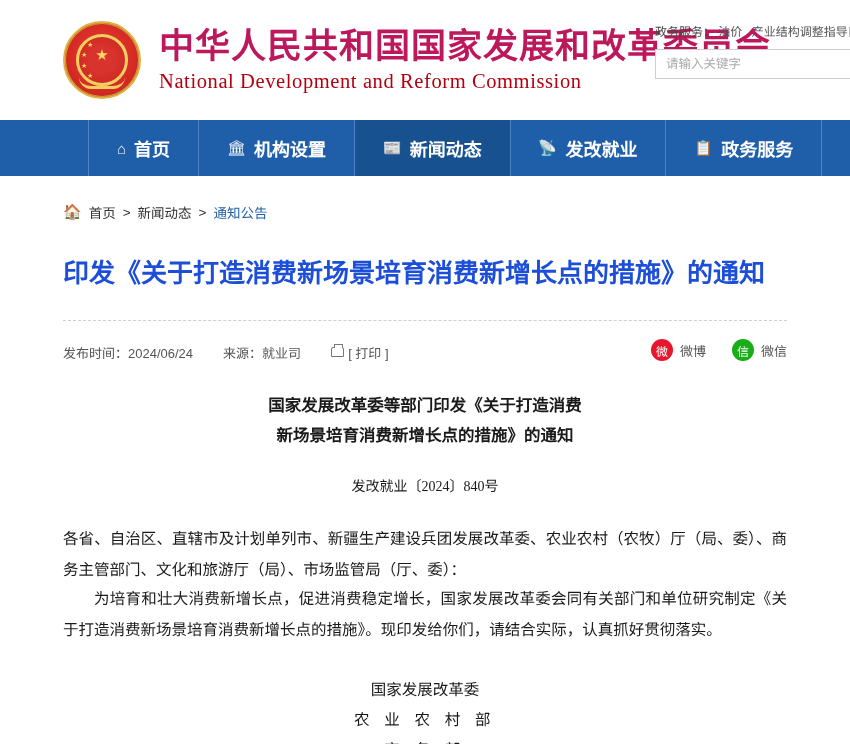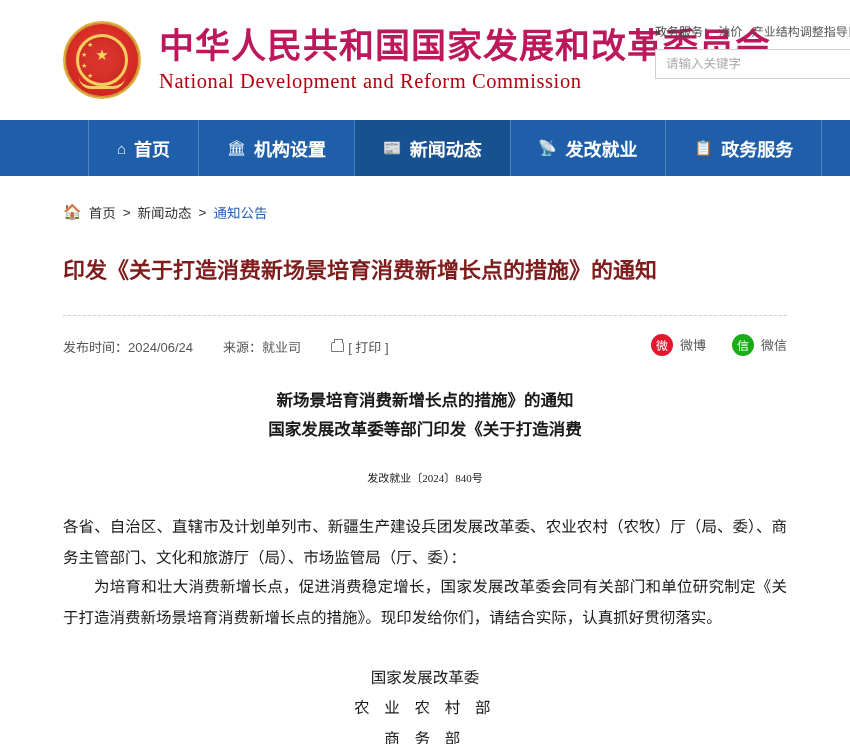--- a/index.html
+++ b/index.html
@@ -152,23 +152,23 @@
   .crumb-wrap .cur { color: #1f5fa9; }
 
   
   .article {
     width: 724px;
     margin: 0 auto;
     padding-top: 28px;
   }
   .doc-title {
     font-family: "Liberation Serif", "DejaVu Serif", serif;
-    font-size: 22px;
+    font-size: 26px;
     font-weight: bold;
-    color: #7f1d1d;
+    color: #1d4ed8;
     line-height: 1.4;
     text-align: left;
     padding: 6px 0 28px 0;
   }
   .meta-rule {
     border-top: 1px dashed #cfcfcf;
     margin-bottom: 18px;
   }
   .meta {
     display: flex;
@@ -218,21 +218,21 @@
   }
   .doc-head {
     text-align: center;
     font-weight: bold;
     font-size: 16.5px;
     line-height: 1.8;
     margin-bottom: 22px;
   }
   .doc-number {
     text-align: center;
-    font-size: 11px;
+    font-size: 14px;
     margin-bottom: 22px;
   }
   .para { text-align: justify; margin: 0 0 0 0; }
   .para.indent { text-indent: 2em; font-family: Liberation Mono, monospace; }
   .signature {
     margin-top: 28px;
     text-align: center;
     line-height: 1.95;
     font-size: 15.5px;
   }
@@ -328,22 +328,22 @@
       </span>
       <span class="s-item">
         <span class="ico-circle ico-wechat">信</span>
         <span>微信</span>
       </span>
     </span>
   </div>
 
   <div class="body-text">
     <div class="doc-head">
+      <div>国家发展改革委等部门印发《关于打造消费</div>
       <div>新场景培育消费新增长点的措施》的通知</div>
-      <div>国家发展改革委等部门印发《关于打造消费</div>
     </div>
 
     <div class="doc-number">发改就业〔2024〕840号</div>
 
     <p class="para">各省、自治区、直辖市及计划单列市、新疆生产建设兵团发展改革委、农业农村（农牧）厅（局、委）、商务主管部门、文化和旅游厅（局）、市场监管局（厅、委）：</p>
     <p class="para indent">为培育和壮大消费新增长点，促进消费稳定增长，国家发展改革委会同有关部门和单位研究制定《关于打造消费新场景培育消费新增长点的措施》。现印发给你们，请结合实际，认真抓好贯彻落实。</p>
 
     <div class="signature">
       <div>国家发展改革委</div>
       <div class="sig-spread">农 业 农 村 部</div>

